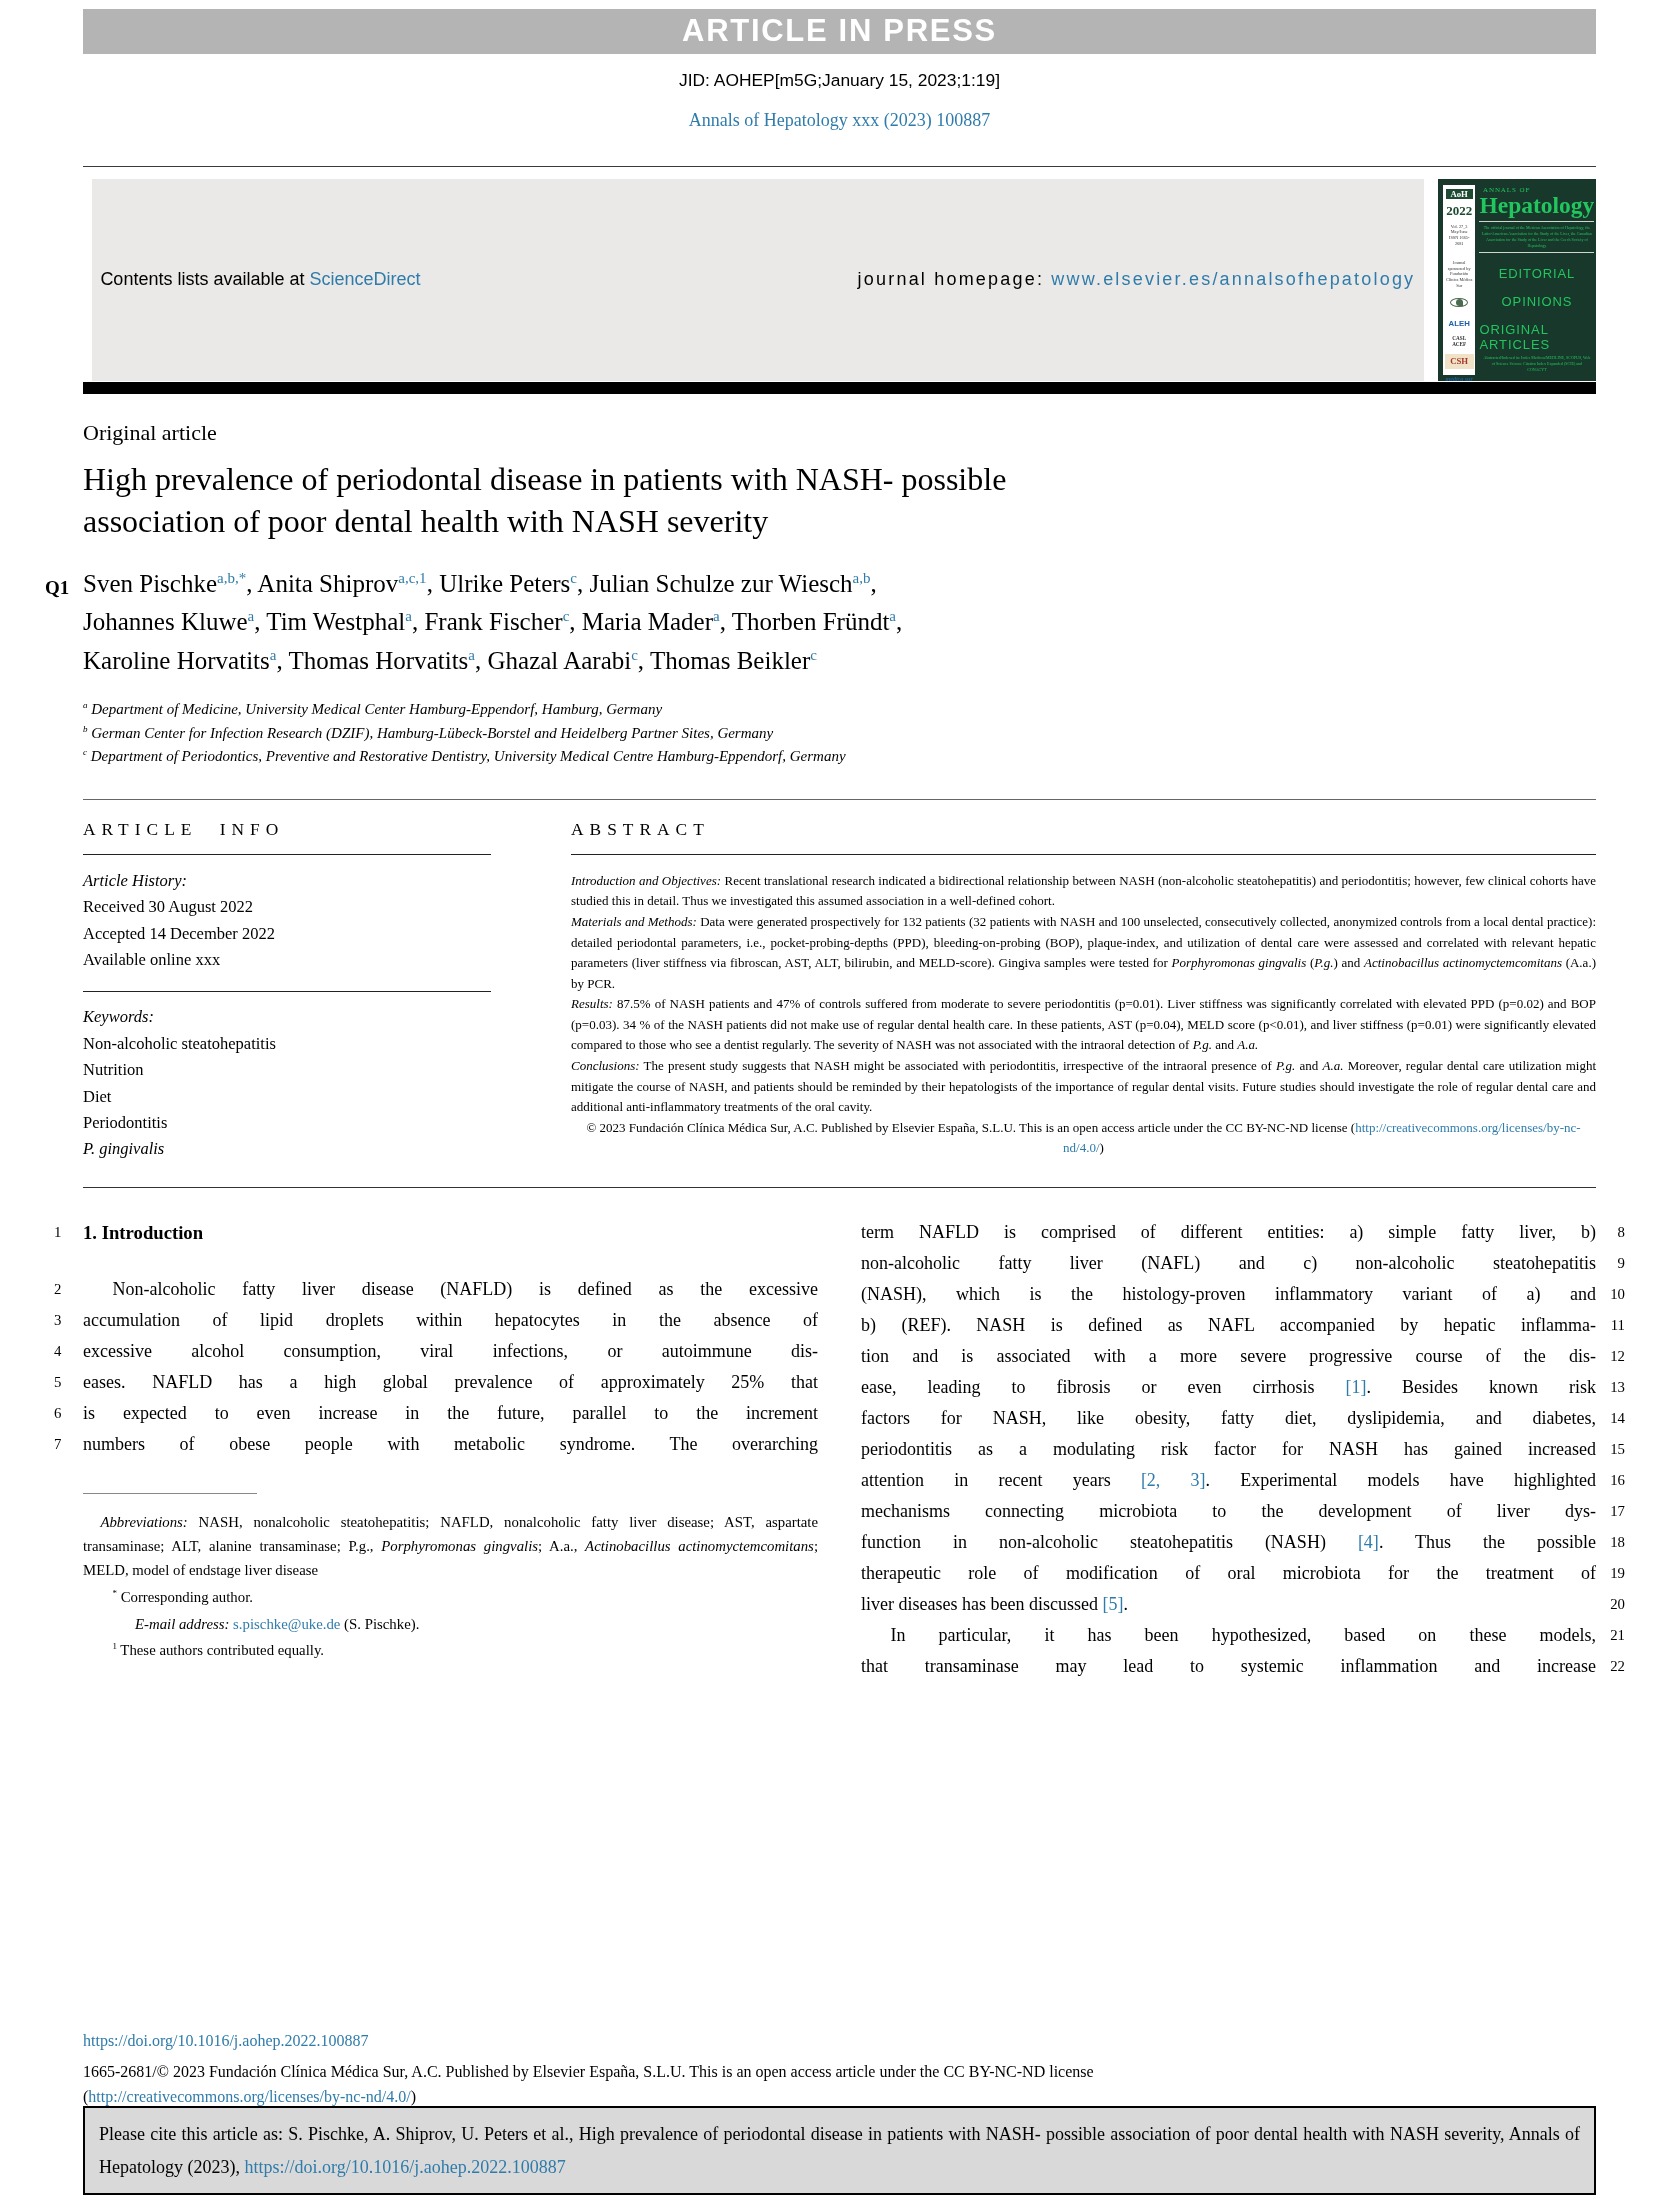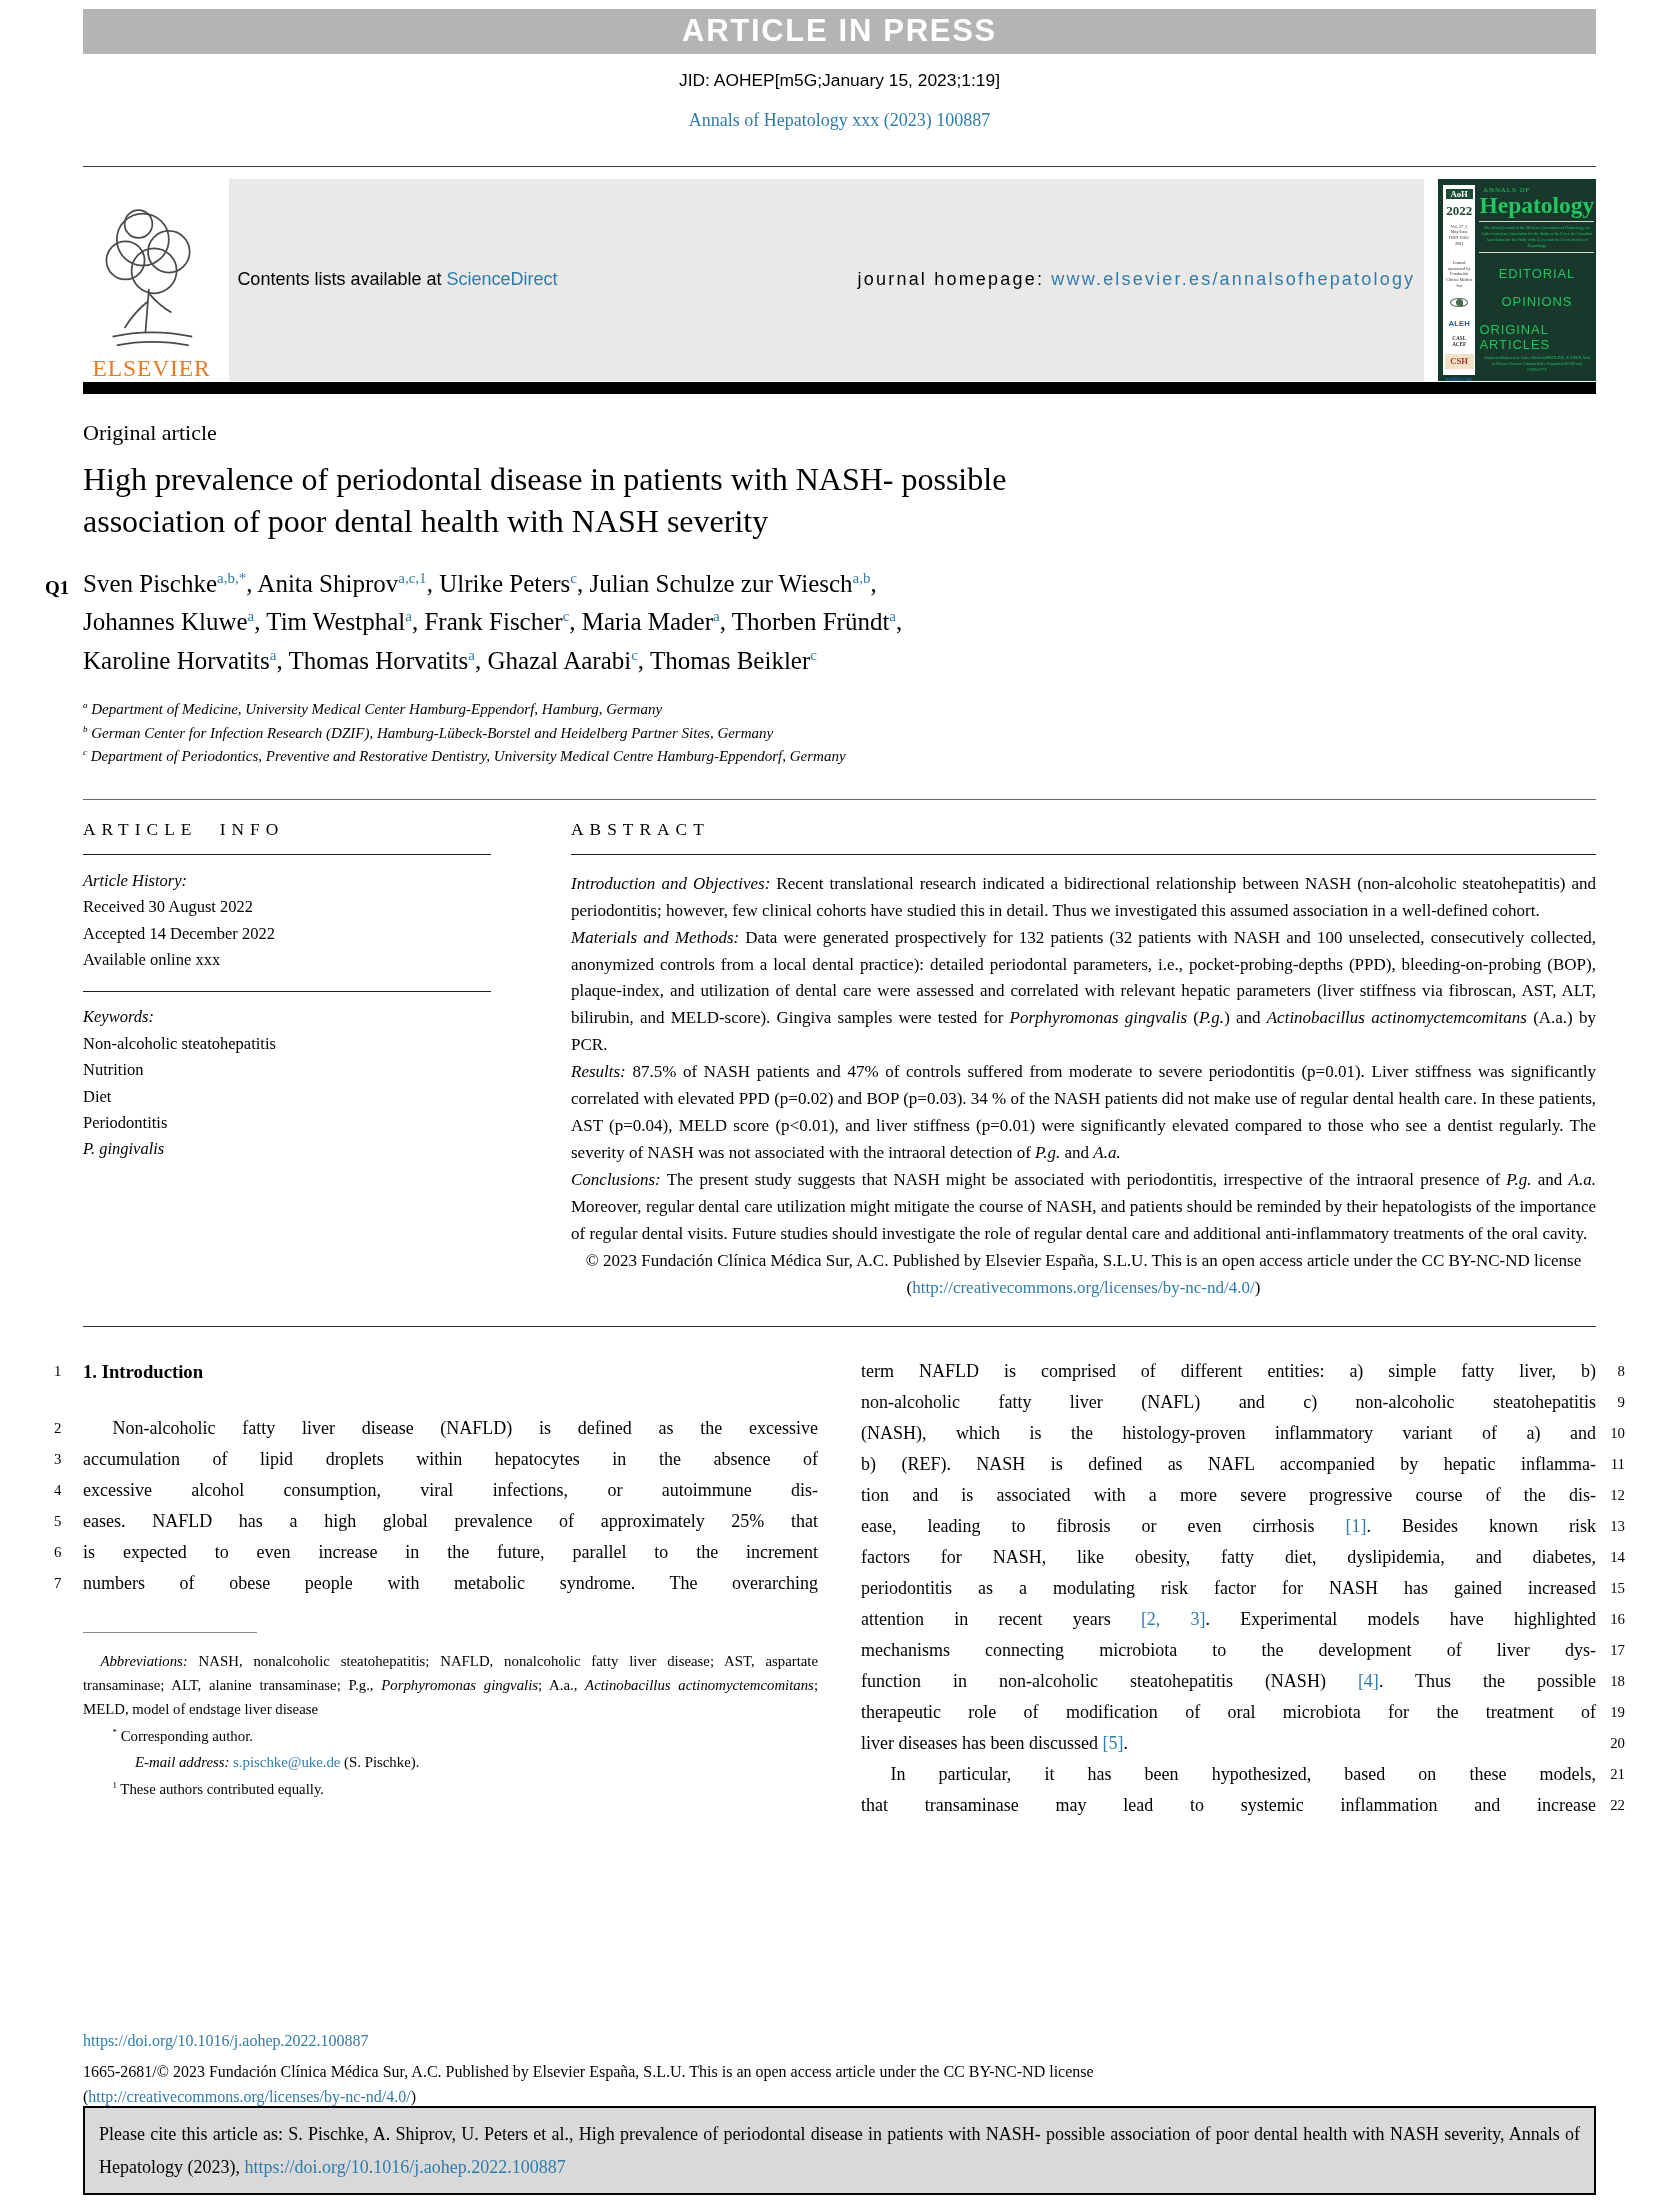--- a/index.html
+++ b/index.html
@@ -66,21 +66,21 @@
 
   
   .info-abs { display:flex; margin-top:19px; }
   .col-info { width:408px; flex:none; }
   .col-abs { flex:1; margin-left:80px; }
   .sec-head { font-size:17.4px; letter-spacing:6px; word-spacing:12px; }
   .col-rule { border:none; border-top:1.3px solid #222; margin:14px 0 15.6px; }
   .col-rule.rule2 { margin:17.4px 0 15.6px; }
   .info-label { font-size:16.5px; font-style:italic; margin-bottom:3.5px; }
   .info-line { font-size:16.5px; line-height:1.6; }
-  .abs-par { font-size:17px; line-height:1.585; text-align:justify; }
+  .abs-par { font-size:13px; line-height:1.585; text-align:justify; }
   .abs-par.center { text-align:center; }
 
   .rule-mid2 { border:none; border-top:1.3px solid #333; margin-top:24px; }
 
   
   .body-cols { display:flex; margin:29.5px -29px 0; gap:43px; font-size:18px; }
   .col-left, .col-right { flex:1; min-width:0; }
   .ln-row { display:flex; line-height:31px; }
   .ln-num { flex:none; width:29px; font-size:14.8px; }
   .ln-row.right .ln-num { text-align:right; }
@@ -114,37 +114,20 @@
   <div class="jid-row">
     <span>JID: AOHEP</span>
     <span>[m5G;January 15, 2023;1:19]</span>
   </div>
 
   <div class="running-head">Annals of Hepatology xxx (2023) 100887</div>
 
   <hr class="rule-top">
 
   <div class="journal-header">
-    <div class="elsevier">
-      <svg width="113" height="156" viewBox="0 0 130 180">
-        <g fill="none" stroke="#4a4a4a" stroke-width="2">
-          <circle cx="55" cy="48" r="30"></circle>
-          <circle cx="85" cy="62" r="24"></circle>
-          <circle cx="35" cy="72" r="22"></circle>
-          <circle cx="68" cy="84" r="26"></circle>
-          <circle cx="50" cy="30" r="16"></circle>
-          <path d="M62 105 Q60 130 58 155"></path>
-          <path d="M62 110 Q75 125 88 132"></path>
-          <path d="M60 120 Q45 132 34 150"></path>
-          <path d="M20 160 Q65 150 112 160"></path>
-          <path d="M25 170 Q65 162 108 170"></path>
-        </g>
-      </svg>
-      <div class="elsevier-word">ELSEVIER</div>
-    </div>
 
     <div class="header-box">
       <div class="contents-line"><span>Contents lists available at </span><span class="link">ScienceDirect</span></div>
       <div class="homepage-line"><span>journal homepage: </span><span class="link">www.elsevier.es/annalsofhepatology</span></div>
     </div>
 
     <div class="cover">
       <div class="cover-strip">
         <div class="aoh-box">AoH</div>
         <div class="cover-year">2022</div>

